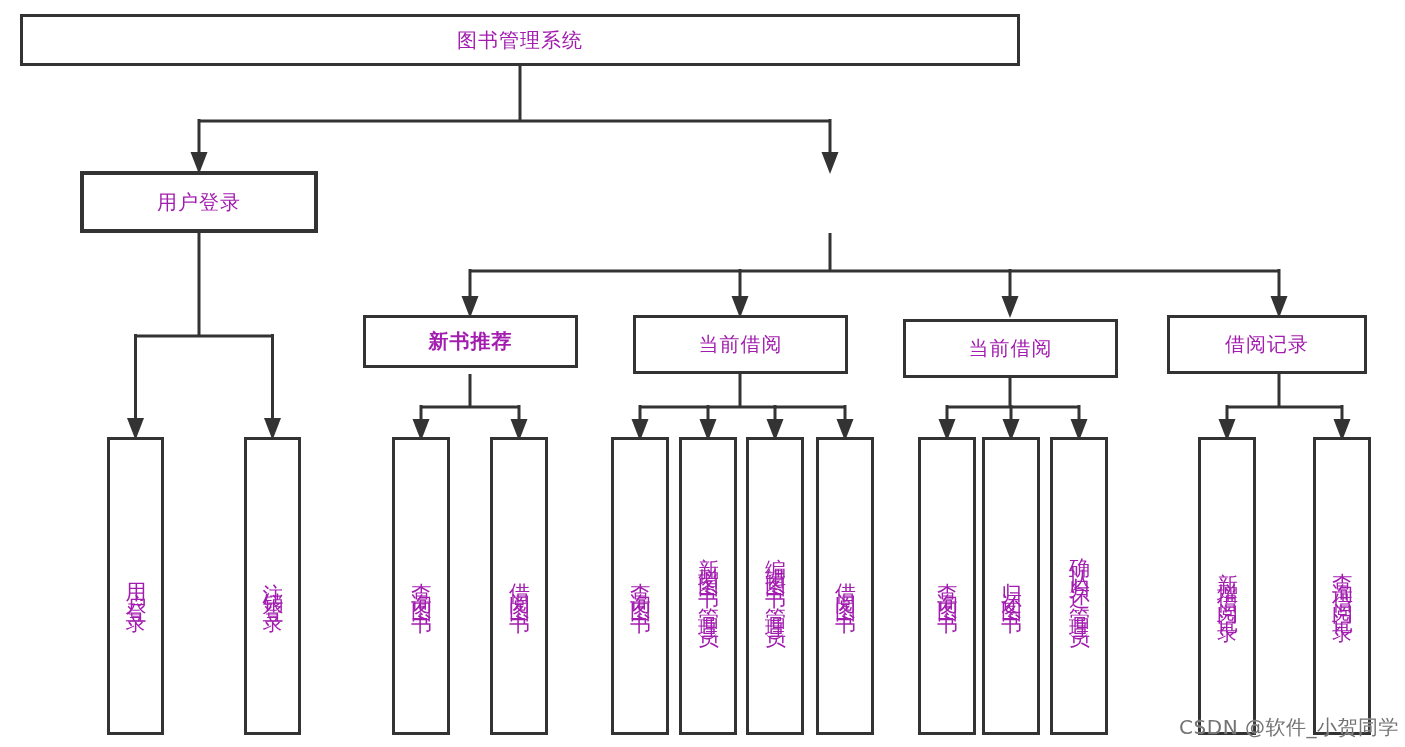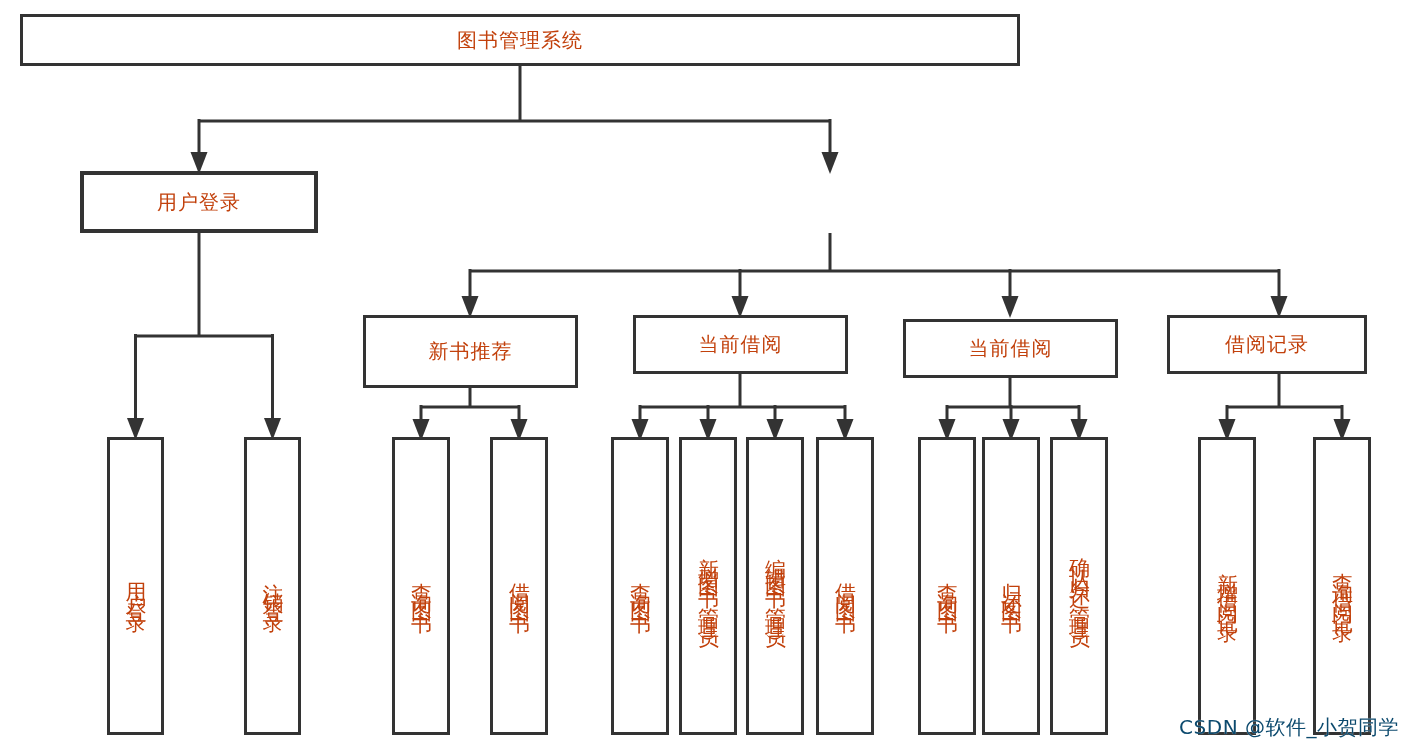--- a/index.html
+++ b/index.html
@@ -20,21 +20,21 @@
     left: 0; top: 0;
     width: 1405px;
     height: 747px;
     z-index: 0;
   }
   .node {
     position: absolute;
     box-sizing: border-box;
     background: #ffffff;
     border: 3px solid #333333;
-    color: #c2410c;
+    color: #a21caf;
     display: flex;
     align-items: center;
     justify-content: center;
     z-index: 1;
   }
   .node.h-label {
     font-size: 20px;
     letter-spacing: 1px;
     font-weight: 500;
   }
@@ -46,21 +46,21 @@
     font-weight: 500;
     line-height: 1;
     white-space: nowrap;
   }
   .watermark {
     position: absolute;
     right: 6px;
     bottom: 6px;
     z-index: 2;
     font-size: 20px;
-    color: #0c4a6e;
+    color: #737373;
     letter-spacing: 0.5px;
     text-shadow: 0 0 1px rgba(255,255,255,0.8);
   }
 </style>
 </head>
 <body>
 
 <div class="stage">
 
   <svg class="connectors" viewBox="0 0 1405 747" xmlns="http://www.w3.org/2000/svg">
@@ -137,21 +137,21 @@
   </svg>
 
   <div class="node h-label" style="left:20px; top:14px; width:1000px; height:52px;">
     <span>图书管理系统</span>
   </div>
 
   <div class="node h-label" style="left:80px; top:171px; width:238px; height:62px; border-width:4px;">
     <span>用户登录</span>
   </div>
 
-  <div class="node h-label" style="left:363px; top:315px; width:215px; height:73px;">
+  <div class="node h-label" style="left:363px; top:315px; width:215px; height:53px;font-weight:bold;">
     <span>新书推荐</span>
   </div>
   <div class="node h-label" style="left:633px; top:315px; width:215px; height:59px;">
     <span>当前借阅</span>
   </div>
   <div class="node h-label" style="left:903px; top:319px; width:215px; height:59px;">
     <span>当前借阅</span>
   </div>
   <div class="node h-label" style="left:1145px; top:315px; width:200px; height:59px;margin-left:22px;">
     <span>借阅记录</span>

